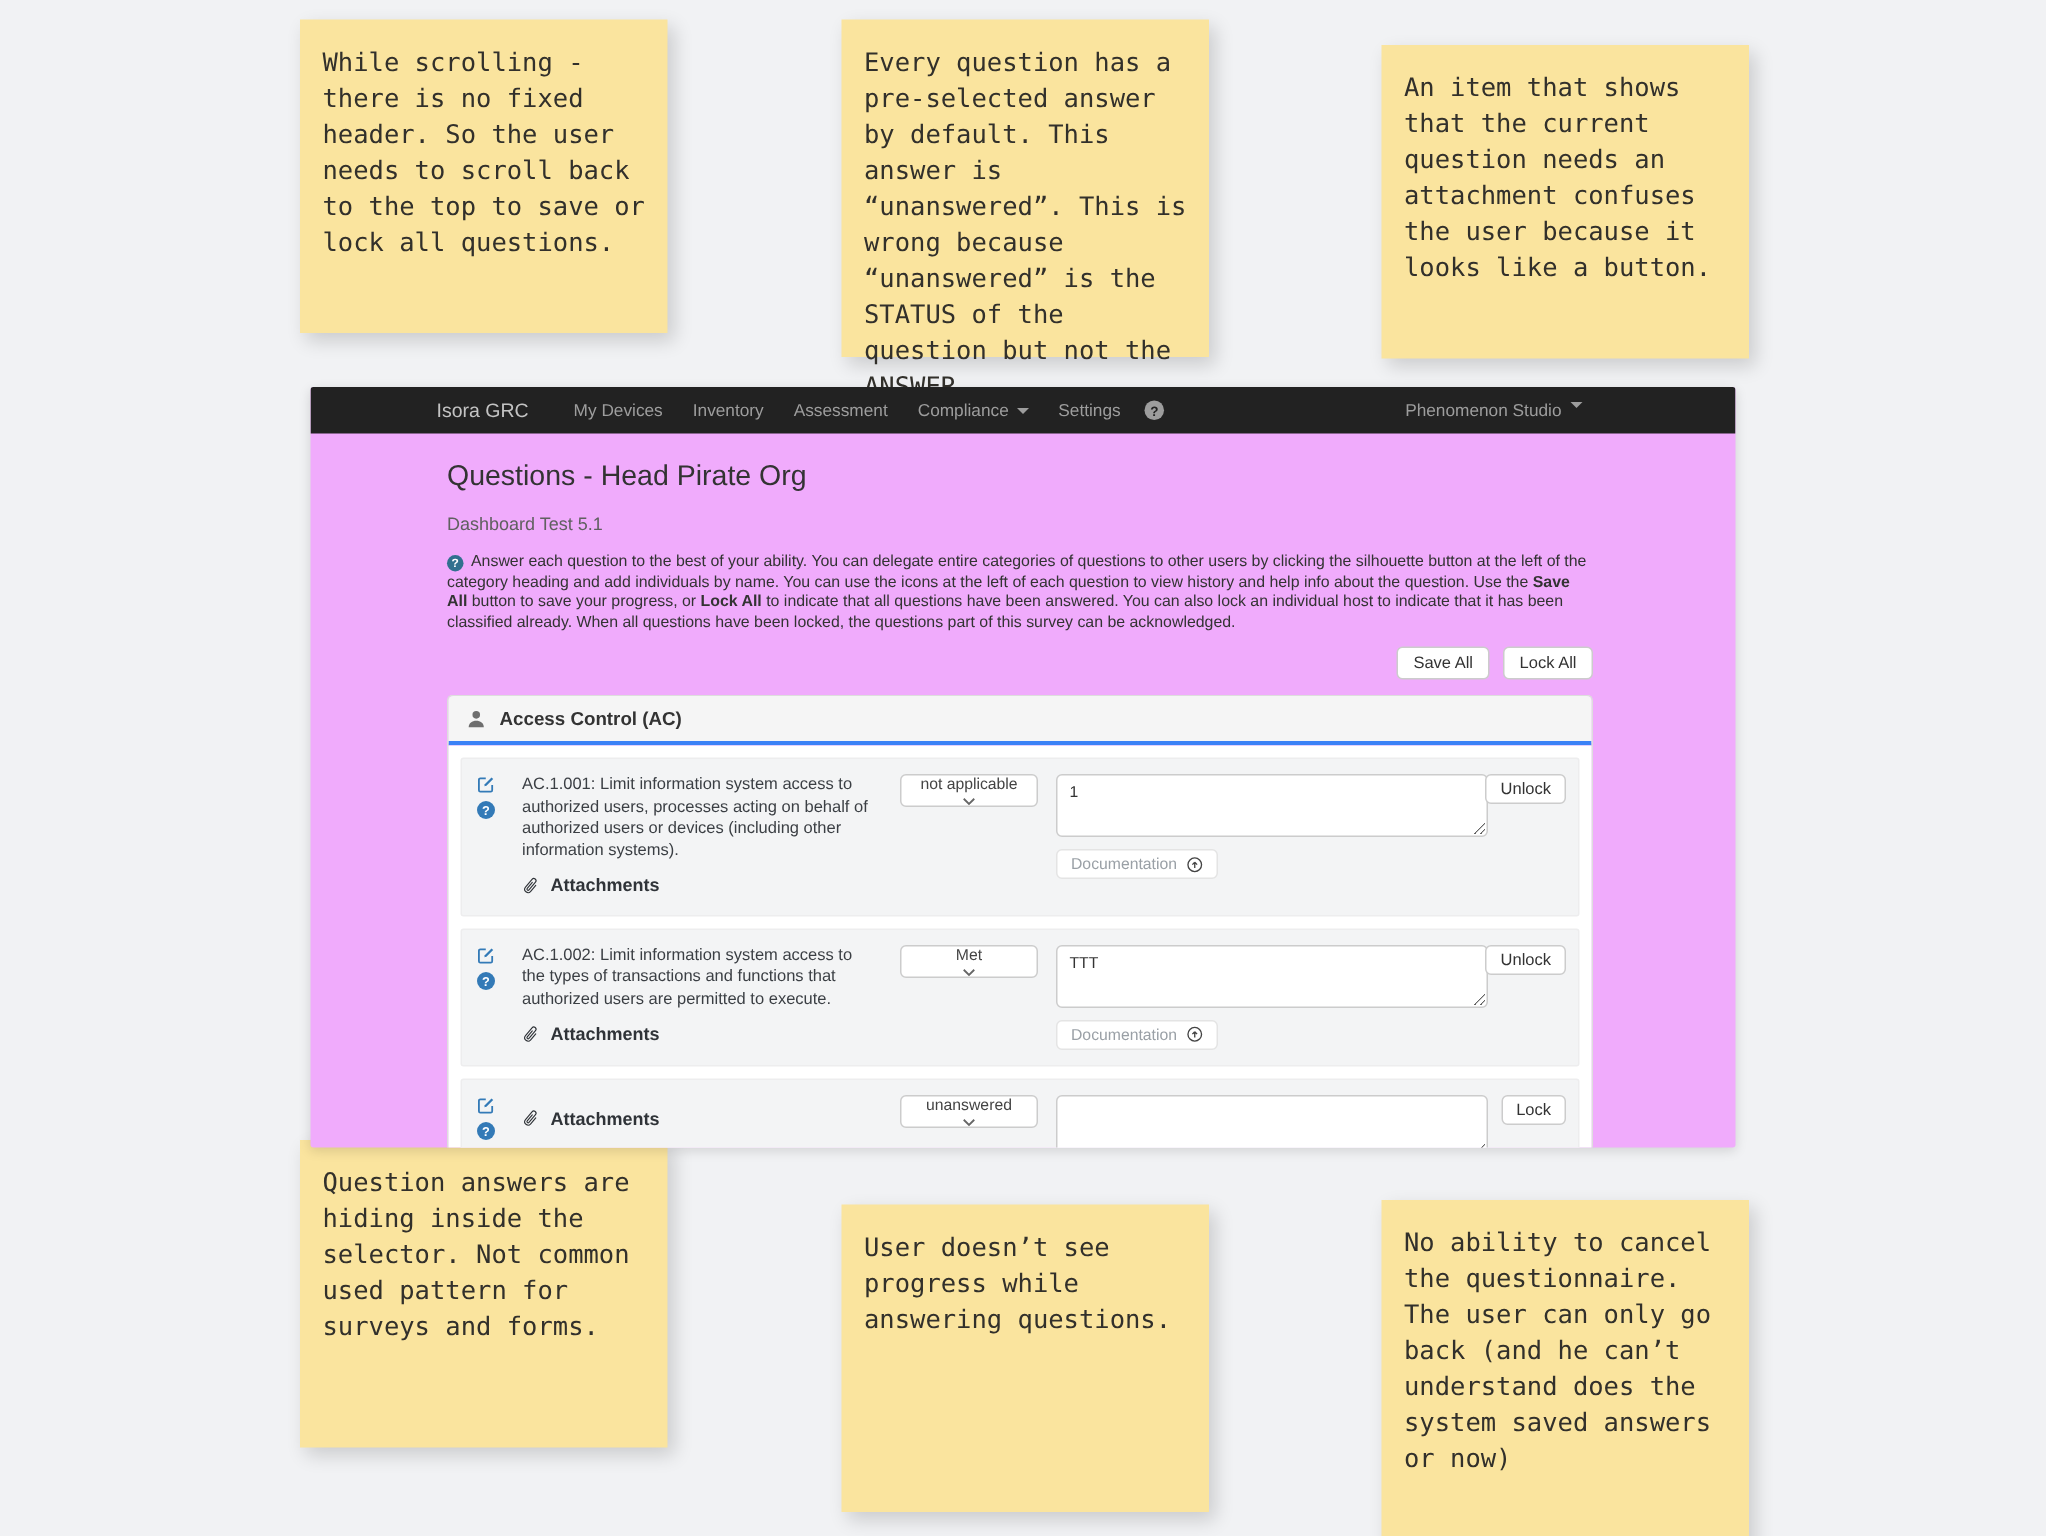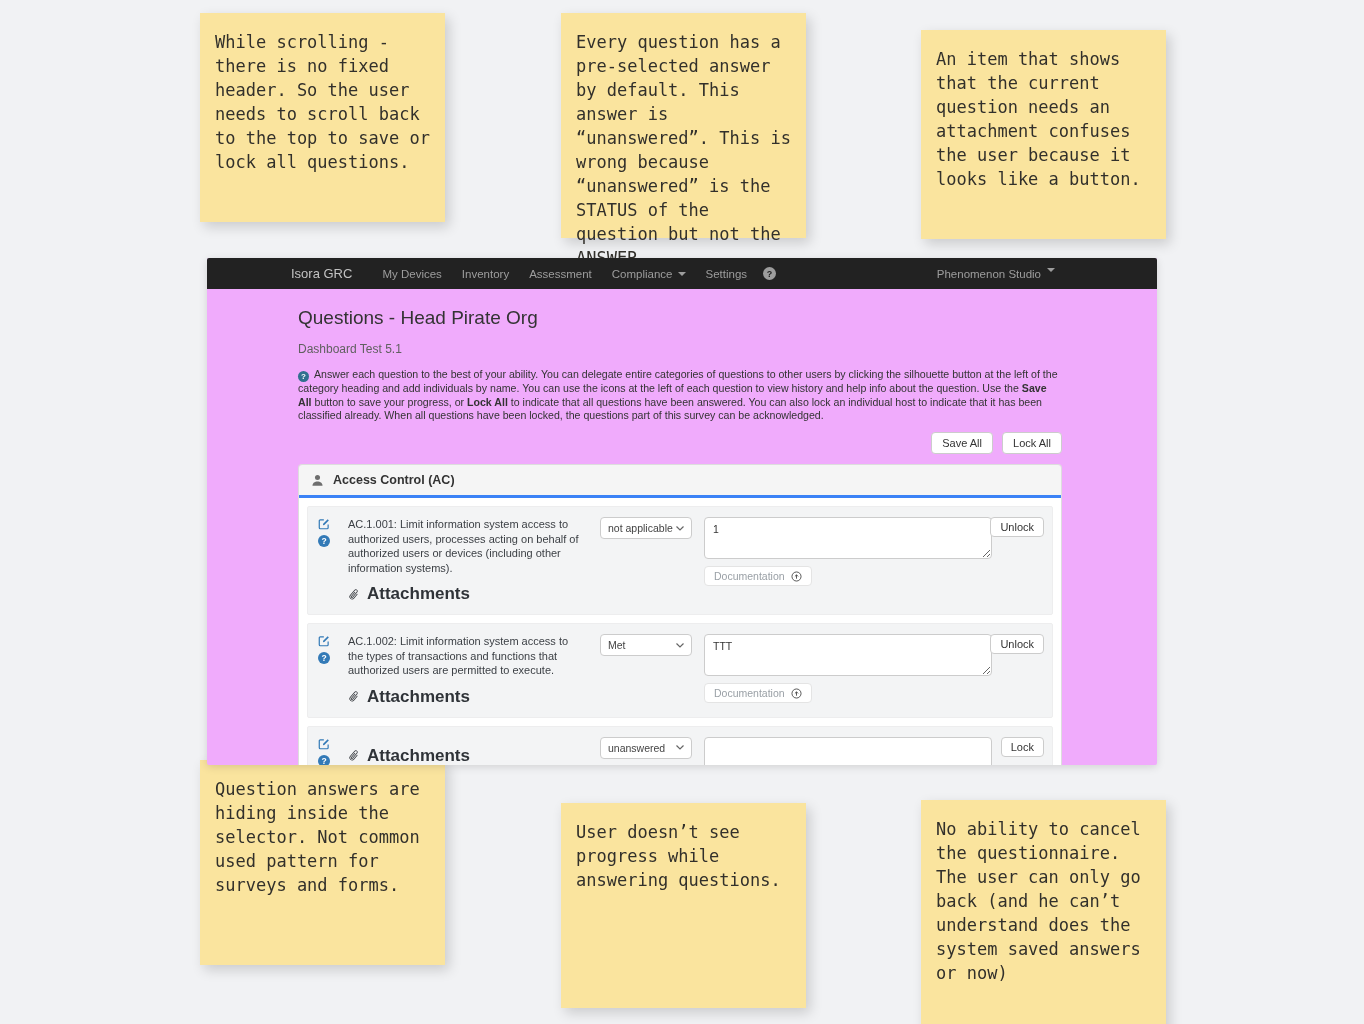--- a/index.html
+++ b/index.html
@@ -76,26 +76,26 @@
     padding:10px; margin-bottom:8px;
   }
   .q-icons { display:flex; flex-direction:column; align-items:flex-start; gap:5px; padding-top:1px; }
   .icon-btn { cursor:pointer; line-height:0; }
   .help-circle {
     width:12px; height:12px; border-radius:50%; background:#337ab7; color:#fff;
     display:inline-flex; align-items:center; justify-content:center; font-size:8.5px; font-weight:bold;
   }
   .q-text { font-size:11px; line-height:14.5px; color:#3b3f44; padding-right:14px; }
   .attachments { margin-top:9px; display:inline-flex; align-items:center; gap:7px; cursor:pointer; }
-  .attachments .label { font-weight:bold; font-size:17px; color:#2f3338; }
+  .attachments .label { font-weight:bold; font-size:12px; color:#2f3338; }
 
   .answer-select {
     width:92px; height:22px; background:#fff; border:1px solid #ccc; border-radius:4px;
     display:flex; align-items:center; justify-content:space-between; padding:0 7px;
-    font-size:10.5px; color:#444; cursor:pointer;
+    font-size:10.5px; color:#444; cursor:pointer;flex-direction:column;
   }
   .notes-area textarea {
     width:288px; height:42px; background:#fff; border:1px solid #ccc; border-radius:4px;
     font-size:10.5px; color:#333; padding:5px 8px; resize:both;
     font-family:"Liberation Sans", sans-serif;
   }
   .doc-btn {
     margin-top:5px; border-color:#e4e4e4; color:#9aa0a6; font-size:10.5px; padding:3px 9px;
   }
   .lock-col { justify-self:end; }

